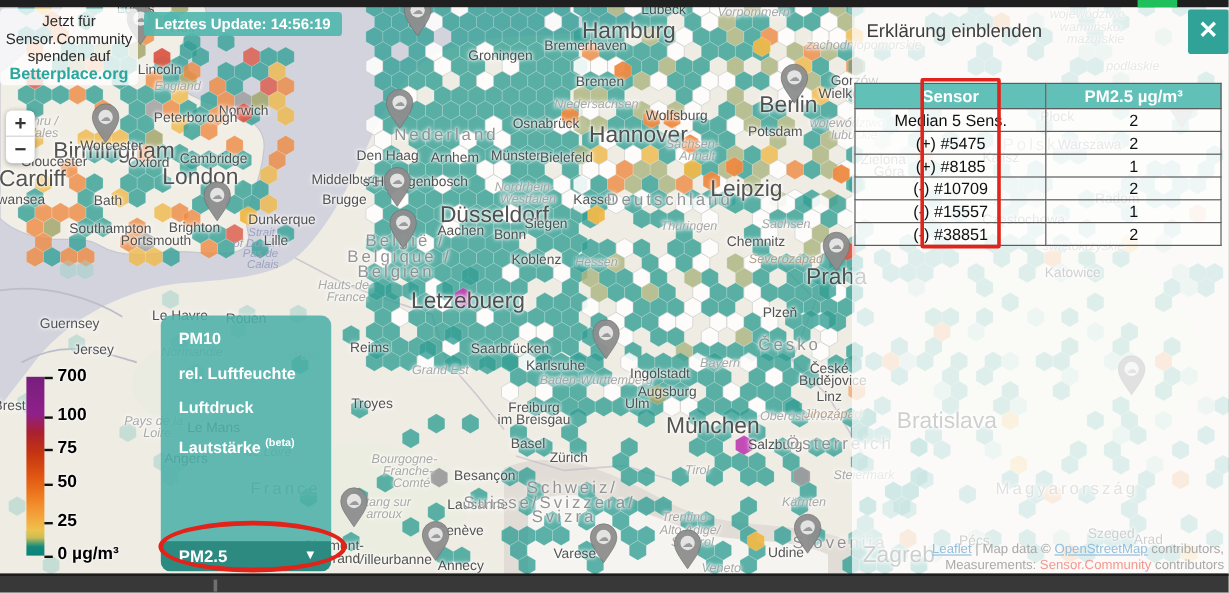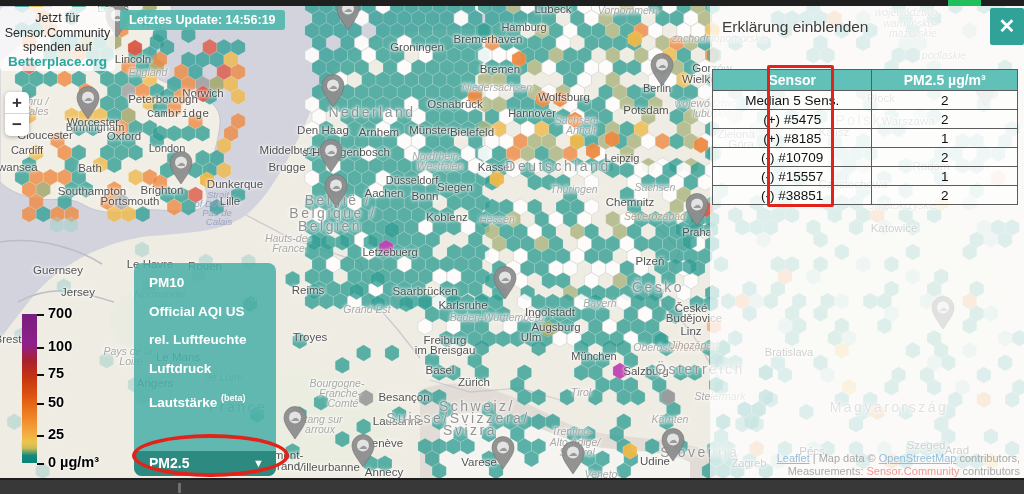--- a/index.html
+++ b/index.html
@@ -8,21 +8,21 @@
   #stage *{box-sizing:border-box;}
   svg{display:block;}
   
   #base-svg,#hex-svg,#marker-svg{position:absolute;left:0;top:0;z-index:1;}
   #hex-svg{z-index:2;}
   #labels{position:absolute;left:0;top:0;width:1024px;height:494px;z-index:3;pointer-events:none;}
   #marker-svg{z-index:4;}
   
   .map-label{position:absolute;transform:translate(-50%,-50%);white-space:nowrap;color:#4b4b4b;
     font-size:11.5px;text-shadow:0 0 2px #fff,0 0 3px #fff,0 0 4px #fff;opacity:.95;}
-  .lbl-citybig{font-size:11px;}
+  .lbl-citybig{font-size:19px;}
   .lbl-country{font-size:14px;color:#8f8f8f;letter-spacing:2.5px;}
   .lbl-region{font-style:italic;color:#a5a5a5;font-size:10.5px;}
   .lbl-regiontan{font-style:italic;color:#b59b85;font-size:10.5px;}
   .lbl-sea{font-style:italic;color:#98a0c0;font-size:9.5px;text-shadow:none;}
   .lbl-citylight{color:#f4f4f4;text-shadow:0 0 2px rgba(0,0,0,.25);}
   
   #top-bar{position:absolute;left:0;top:0;width:1024px;height:6px;background:#1f1f1f;z-index:30;}
   #top-bar-green{position:absolute;left:948px;top:0;width:33px;height:6px;background:#1fc05c;}
   #bottom-bar{position:absolute;left:0;top:478px;width:1024px;height:16px;background:#383838;
     border-top:2px solid #1d1d1d;z-index:30;}
@@ -1328,21 +1328,21 @@
       <polygon points="584.1,136.9 584.1,145.1 577.0,149.2 569.9,145.1 569.9,136.9 577.0,132.8" fill="#efb94a" opacity="0.95" stroke="rgba(255,255,255,.3)" stroke-width="0.6"></polygon>
     </svg>
 
   <div id="labels">
       <div class="map-label" style="left: 113px; top: 8px;">Leeds</div>
       <div class="map-label" style="left: 152px; top: 24px;">Hull</div>
       <div class="map-label" style="left: 133px; top: 59px;">Lincoln</div>
       <div class="map-label" style="left: 203px; top: 93px;">Norwich</div>
       <div class="map-label" style="left: 163px; top: 99px;">Peterborough</div>
       <div class="map-label lbl-citybig" style="left: 95px; top: 127px;">Birmingham</div>
-      <div class="map-label" style="left: 178px; top: 113px; font-family: Liberation Mono, monospace;">Cambridge</div>
+      <div class="map-label" style="left: 178px; top: 133px;">Cambridge</div>
       <div class="map-label" style="left: 124px; top: 136px;">Oxford</div>
       <div class="map-label lbl-citybig" style="left: 167px; top: 148px;">London</div>
       <div class="map-label" style="left: 93px; top: 122px;">Worcester</div>
       <div class="map-label" style="left: 45px; top: 135px;">Gloucester</div>
       <div class="map-label lbl-citybig" style="left: 27px; top: 150px;">Cardiff</div>
       <div class="map-label" style="left: 14px; top: 167px;">Swansea</div>
       <div class="map-label" style="left: 90px; top: 168px;">Bath</div>
       <div class="map-label" style="left: 92px; top: 191px;">Southampton</div>
       <div class="map-label" style="left: 130px; top: 201px;">Portsmouth</div>
       <div class="map-label" style="left: 162px; top: 190px;">Brighton</div>
@@ -1604,21 +1604,20 @@
         <div class="tick" style="top: 120.7px;"></div>
         <div class="tick-label" style="top: 120.7px;">25</div>
         <div class="tick" style="top: 149px;"></div>
         <div class="tick-label" style="top: 149px;">0 µg/m³</div>
       </div>
   </div>
 
   <div id="layer-menu">
     <div id="menu-items">
         <div class="menu-item">PM10 </div>
-        <div class="menu-item">Official AQI US </div>
         <div class="menu-item">rel. Luftfeuchte </div>
         <div class="menu-item">Luftdruck </div>
         <div class="menu-item">Lautstärke <sup>(beta)</sup></div>
       </div>
     <div id="selected-layer">
       <span>PM2.5</span>
       <span id="selected-arrow">▼</span>
     </div>
   </div>
 

